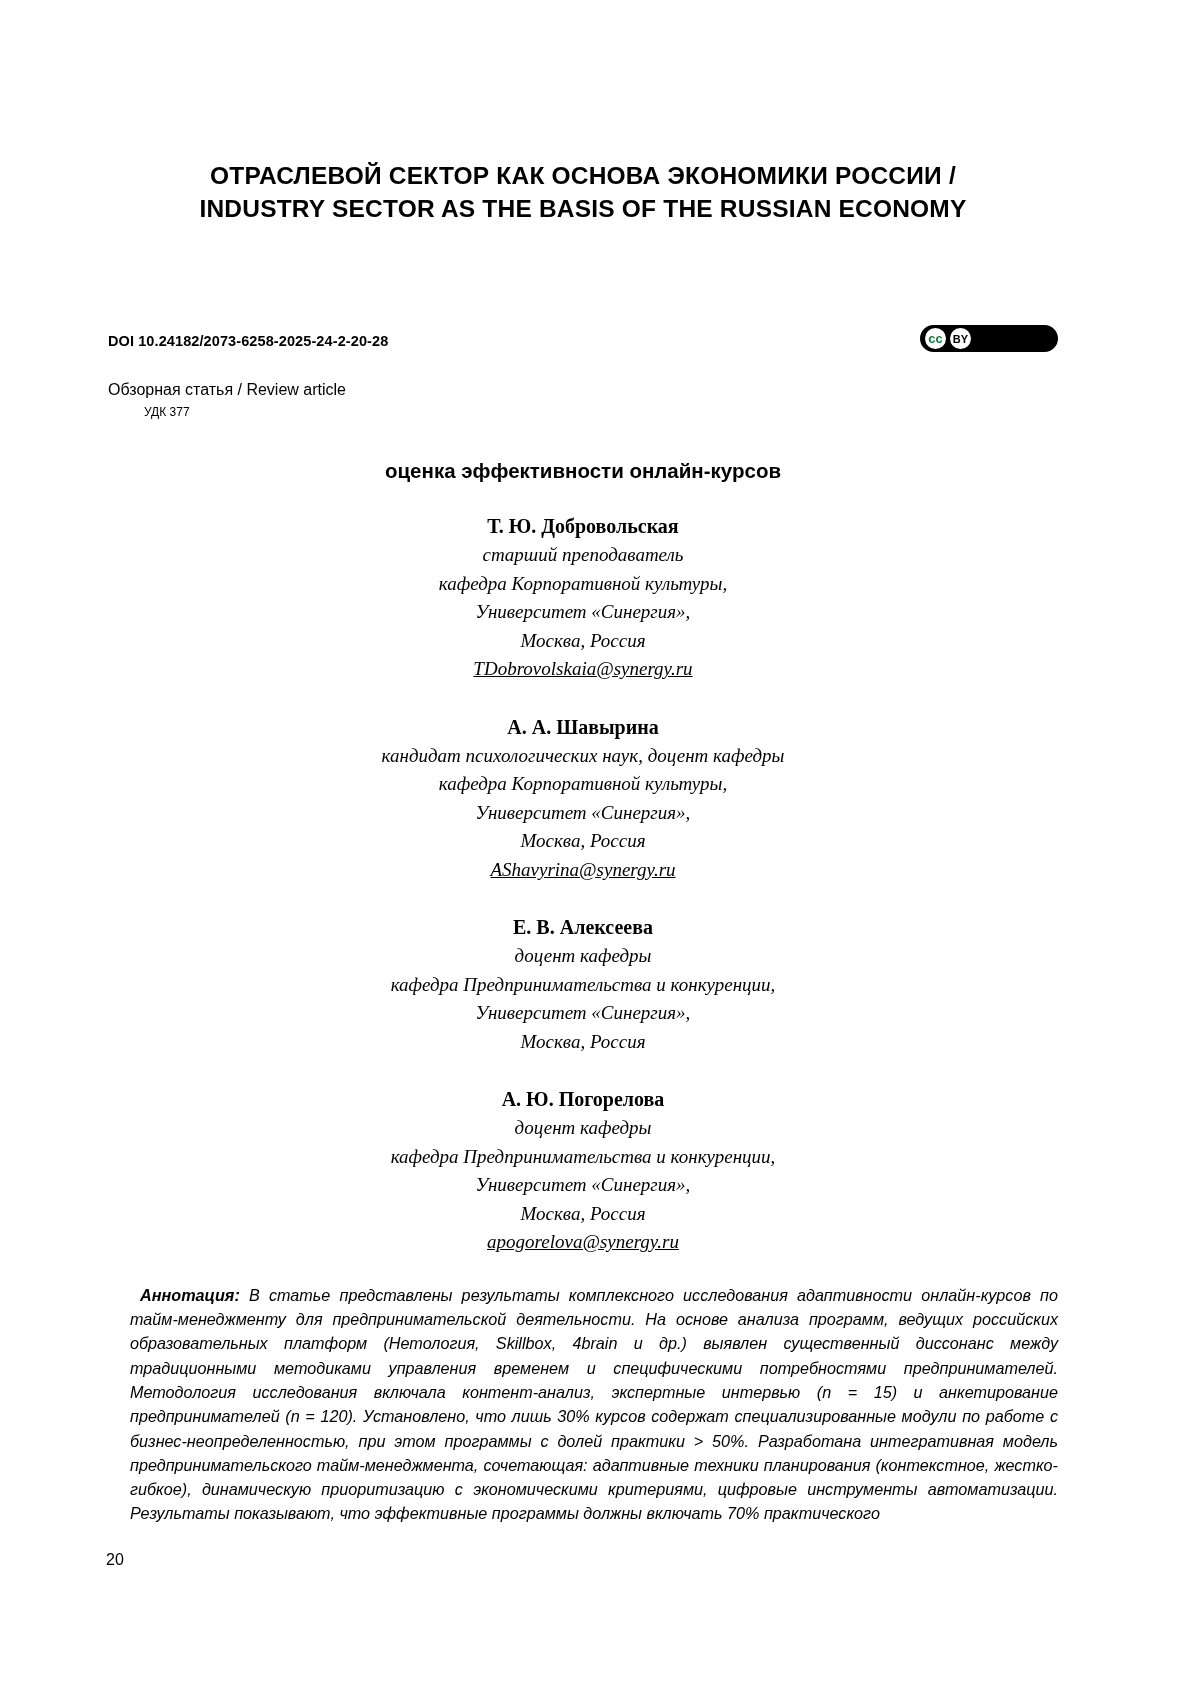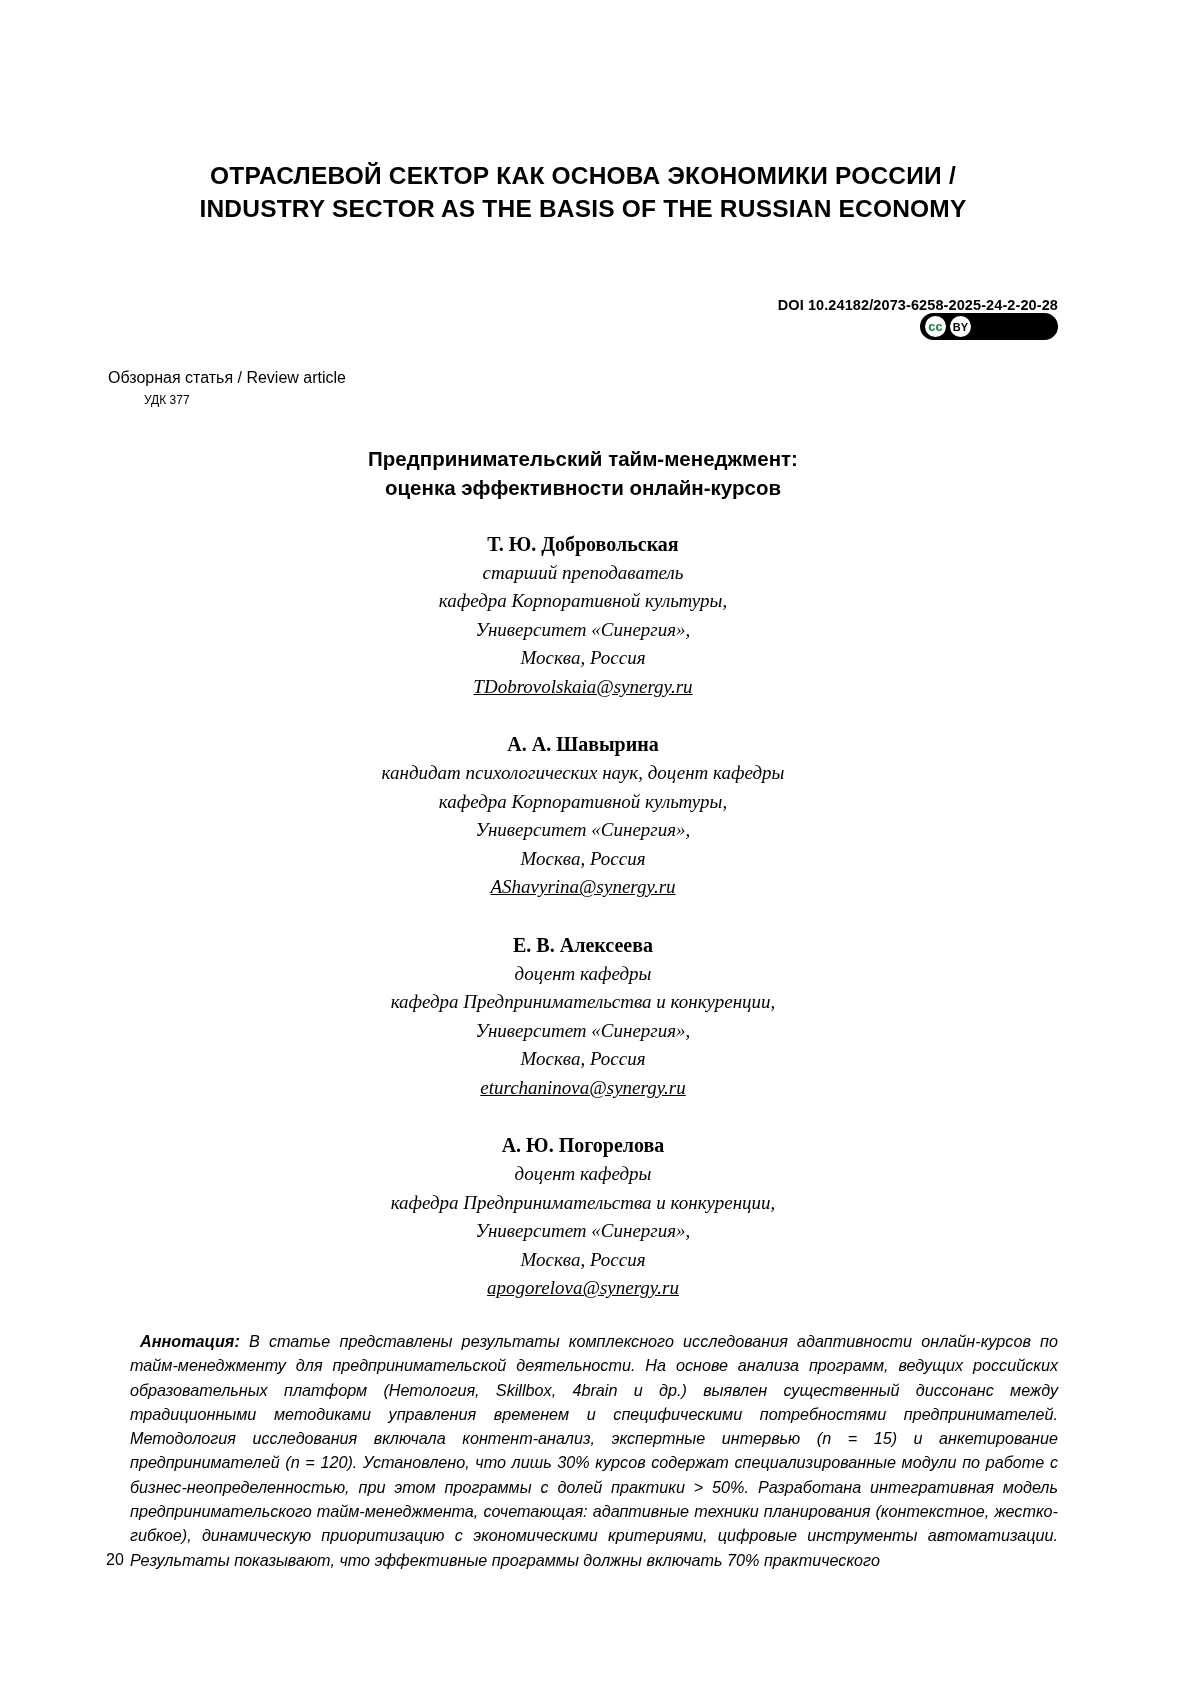--- a/index.html
+++ b/index.html
@@ -35,25 +35,24 @@
     text-align: center;
     font-weight: bold;
     font-size: 24.5px;
     line-height: 1.33;
     letter-spacing: 0.2px;
   }
   .running-head .line2 { display: block; }
 
   
   .doi-row {
-    margin-top: 68px;
-    display: flex;
-    align-items: flex-end;
+    margin-top: 100px;
+    display: flex;
+    align-items: center;
     justify-content: space-between;
-    flex-direction: column;
   }
   .doi {
     font-weight: bold;
     font-size: 14.5px;
     letter-spacing: 0.1px;
     padding-top: 4px;
   }
   .cc-badge {
     width: 138px;
     height: 27px;
@@ -181,21 +180,20 @@
       <div class="cc-badge">
         <span class="cc-circle">cc</span>
         <span class="by-circle">BY</span>
       </div>
     </div>
 
     <div class="article-type">Обзорная статья / Review article</div>
     <div class="udc">УДК 377</div>
 
     <div class="title">
-      <span>Предпринимательский тайм-менеджмент:</span>
       <span class="t2">оценка эффективности онлайн-курсов</span>
     </div>
 
     <div class="author-block">
       <div class="author-name">Т. Ю. Добровольская</div>
       <div class="author-meta">старший преподаватель</div>
       <div class="author-meta">кафедра Корпоративной культуры,</div>
       <div class="author-meta">Университет «Синергия»,</div>
       <div class="author-meta">Москва, Россия</div>
       <div class="author-email">TDobrovolskaia@synergy.ru</div>
@@ -209,21 +207,20 @@
       <div class="author-meta">Москва, Россия</div>
       <div class="author-email">AShavyrina@synergy.ru</div>
     </div>
 
     <div class="author-block">
       <div class="author-name">Е. В. Алексеева</div>
       <div class="author-meta">доцент кафедры</div>
       <div class="author-meta">кафедра Предпринимательства и конкуренции,</div>
       <div class="author-meta">Университет «Синергия»,</div>
       <div class="author-meta">Москва, Россия</div>
-      <div class="author-email">eturchaninova@synergy.ru</div>
     </div>
 
     <div class="author-block">
       <div class="author-name">А. Ю. Погорелова</div>
       <div class="author-meta">доцент кафедры</div>
       <div class="author-meta">кафедра Предпринимательства и конкуренции,</div>
       <div class="author-meta">Университет «Синергия»,</div>
       <div class="author-meta">Москва, Россия</div>
       <div class="author-email">apogorelova@synergy.ru</div>
     </div>

